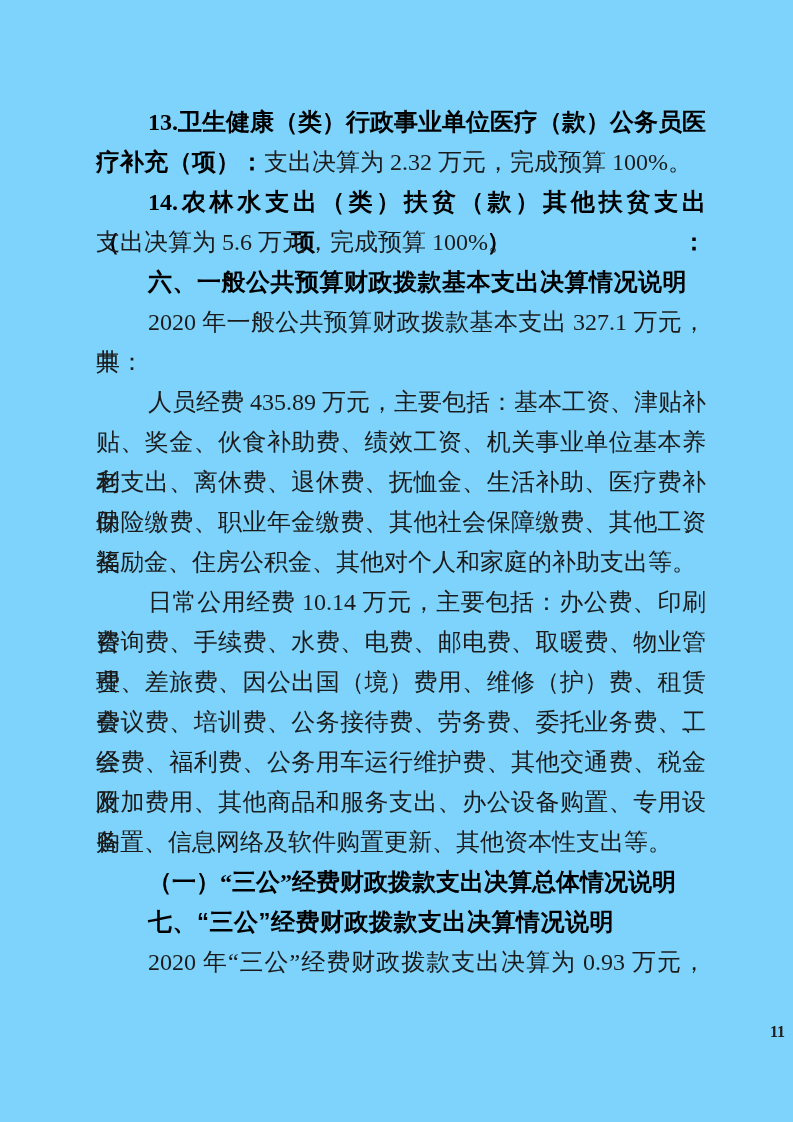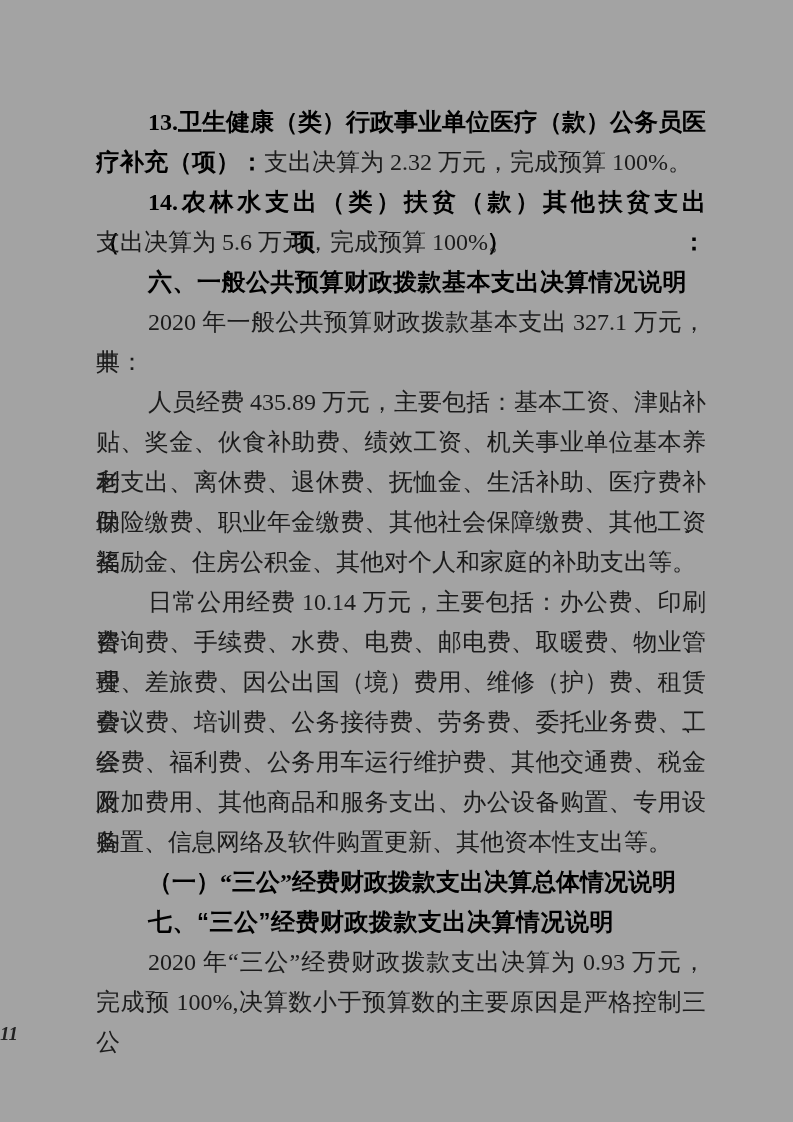--- a/index.html
+++ b/index.html
@@ -4,21 +4,21 @@
 <style>
   html, body {
     margin: 0;
     padding: 0;
     background: #ffffff;
   }
   .page {
     position: relative;
     width: 793px;
     height: 1122px;
-    background: #a3a3a3;
+    background: #7dd3fc;
     overflow: hidden;
     font-family: "Liberation Serif", "DejaVu Serif", serif;
     color: #1b1b1b;
   }
   .content {
     position: absolute;
     left: 96px;
     top: 102px;
     width: 610px;
   }
@@ -52,26 +52,25 @@
     font-family: "Liberation Sans", "DejaVu Sans", sans-serif;
     font-weight: bold;
     color: #000000;
     letter-spacing: 0.5px;
   }
   .page-number {
     position: absolute;
     top: 1023px;
     left: 0;
     right: 8px;
-    text-align: left;
-    font-size: 19px;
+    text-align: right;
+    font-size: 16px;
     font-weight: 600;
     color: #222222;
     font-family: "Liberation Serif", "DejaVu Serif", serif;
-    font-style: italic;
   }
 </style>
 </head>
 <body>
 
 <div class="page">
   <div class="content" id="doc-content">
       <div class="line justify indent"><span class="seg-kai">13.卫生健康（类）行政事业单位医疗（款）公务员医</span></div>
       <div class="line"><span class="seg-kai">疗补充（项）：</span><span class="seg-body">支出决算为 2.32 万元，完成预算 100%。</span></div>
       <div class="line justify indent"><span class="seg-kai">14.农林水支出（类）扶贫（款）其他扶贫支出（项）：</span></div>
@@ -87,16 +86,15 @@
       <div class="line justify indent"><span class="seg-body">日常公用经费 10.14 万元，主要包括：办公费、印刷费、</span></div>
       <div class="line justify"><span class="seg-body">咨询费、手续费、水费、电费、邮电费、取暖费、物业管理</span></div>
       <div class="line justify"><span class="seg-body">费、差旅费、因公出国（境）费用、维修（护）费、租赁费、</span></div>
       <div class="line justify"><span class="seg-body">会议费、培训费、公务接待费、劳务费、委托业务费、工会</span></div>
       <div class="line justify"><span class="seg-body">经费、福利费、公务用车运行维护费、其他交通费、税金及</span></div>
       <div class="line justify"><span class="seg-body">附加费用、其他商品和服务支出、办公设备购置、专用设备</span></div>
       <div class="line"><span class="seg-body">购置、信息网络及软件购置更新、其他资本性支出等。</span></div>
       <div class="line indent"><span class="seg-kai">（一）“三公”经费财政拨款支出决算总体情况说明</span></div>
       <div class="line indent"><span class="seg-hei">七、“三公”经费财政拨款支出决算情况说明</span></div>
       <div class="line justify indent"><span class="seg-body">2020 年“三公”经费财政拨款支出决算为 0.93 万元，</span></div>
-      <div class="line justify"><span class="seg-body">完成预 100%,决算数小于预算数的主要原因是严格控制三公</span></div>
     </div>
   <div class="page-number">11</div>
 </div>
 
 </body></html>

